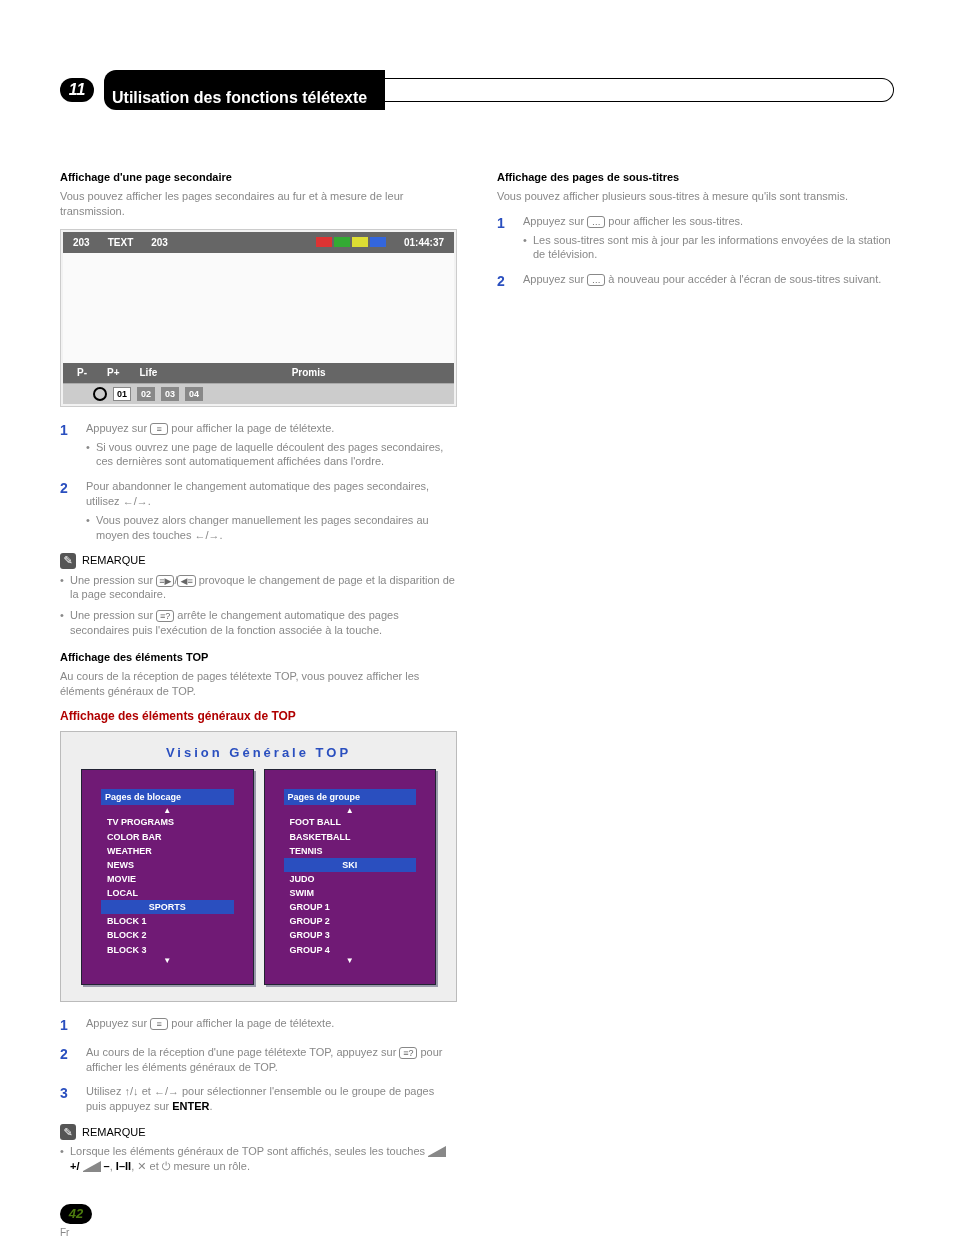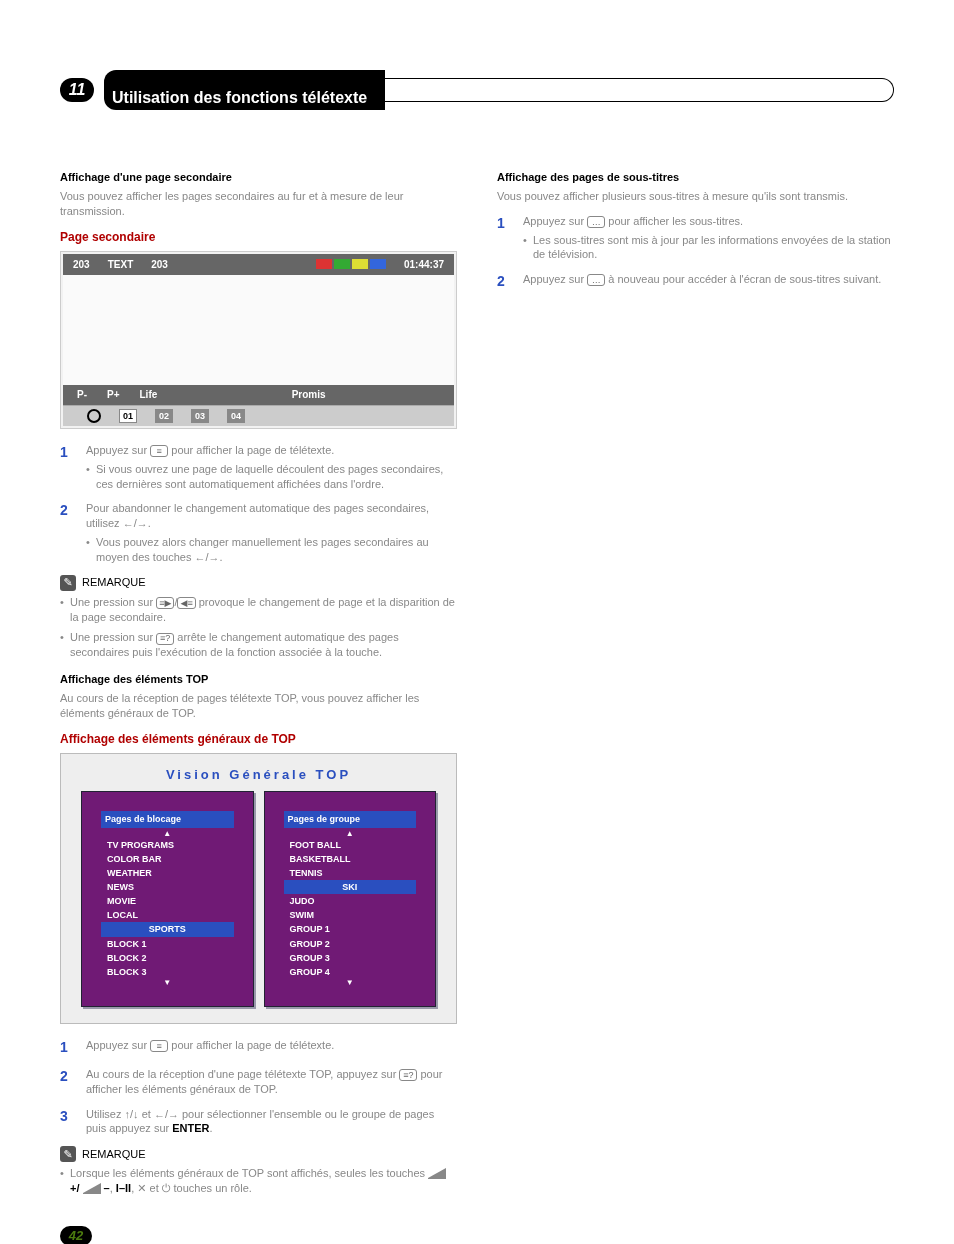--- a/index.html
+++ b/index.html
@@ -93,21 +93,21 @@
   .sq.y { background: #dd3; }
   .sq.b { background: #36d; }
   .teletext-body { height: 110px; background: #fafafa; }
   .teletext-foot1 {
     background: #666; color: #fff; font-size: 10px; font-weight: bold;
     display: flex; gap: 20px; padding: 3px 14px;
   }
   .teletext-foot1 .spacer { flex: 1; }
   .teletext-foot2 {
     background: #ccc; border-top: 1px solid #aaa;
-    display: flex; align-items: center; gap: 18px; padding: 3px 24px;
+    display: flex; align-items: center; gap: 6px; padding: 3px 30px;
     font-size: 10px; font-weight: bold; color: #333;
   }
   .loop-icon {
     width: 14px; height: 14px; border: 2px solid #000; border-radius: 50%;
     position: relative;
   }
   .cell {
     background: #888; color: #fff; padding: 1px 4px; font-size: 9px;
   }
   .cell.active { background: #fff; color: #000; border:1px solid #888; padding:0 3px;}
@@ -194,21 +194,20 @@
   <div class="chapter-line"></div>
 </div>
 
 <div class="cols">
 
   <div class="col">
 
     <h3 class="section">Affichage d'une page secondaire</h3>
     <p class="grey-text">Vous pouvez afficher les pages secondaires au fur et à mesure de leur transmission.</p>
 
-    <h4 class="red">Page secondaire</h4>
 
     <div class="teletext-box">
       <div class="teletext-head">
         <span>203</span>
         <span>TEXT</span>
         <span>203</span>
         <span class="colsquares">
           <span class="sq r"></span>
           <span class="sq g"></span>
           <span class="sq y"></span>
@@ -351,21 +350,21 @@
     <ul class="bullets">
       <li>
         <span>Lorsque les éléments généraux de TOP sont affichés, seules les touches </span>
         <span class="vol-icon"></span>
         <span class="bold-black">+/</span>
         <span class="vol-icon"></span>
         <span class="bold-black">–</span>,
         <span class="bold-black">I–II</span>,
         <span>✕</span> et
         <span>⏻</span>
-        <span> touches un rôle.</span>
+        <span> mesure un rôle.</span>
       </li>
     </ul>
 
     <div class="footer">
       <div class="page-badge">42</div>
       <div class="page-lang">Fr</div>
     </div>
   </div>
 
   <div class="col">

